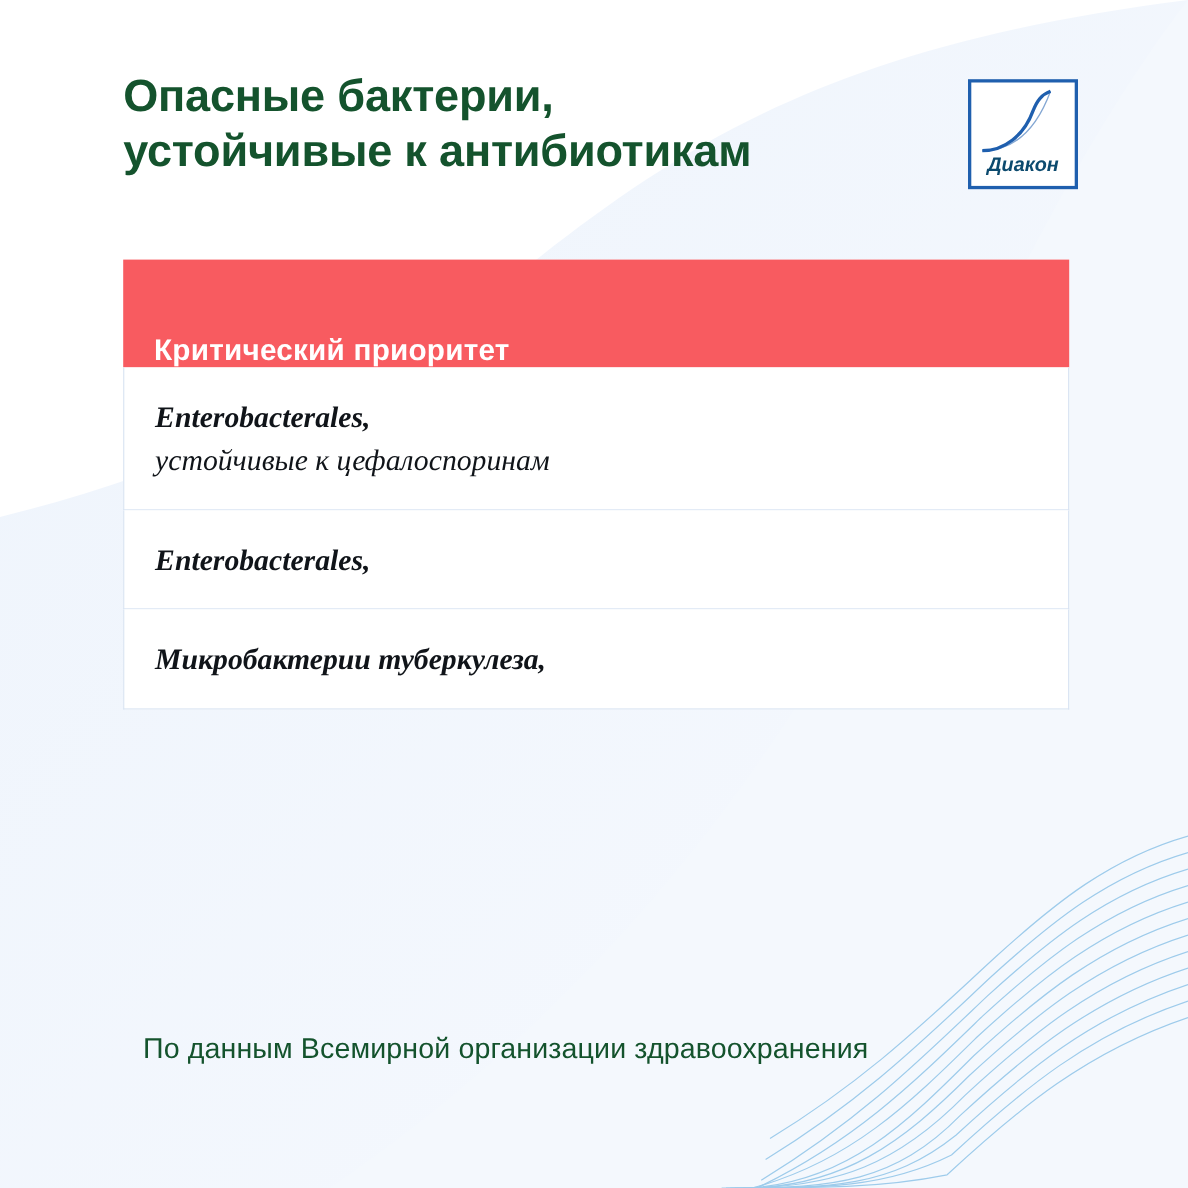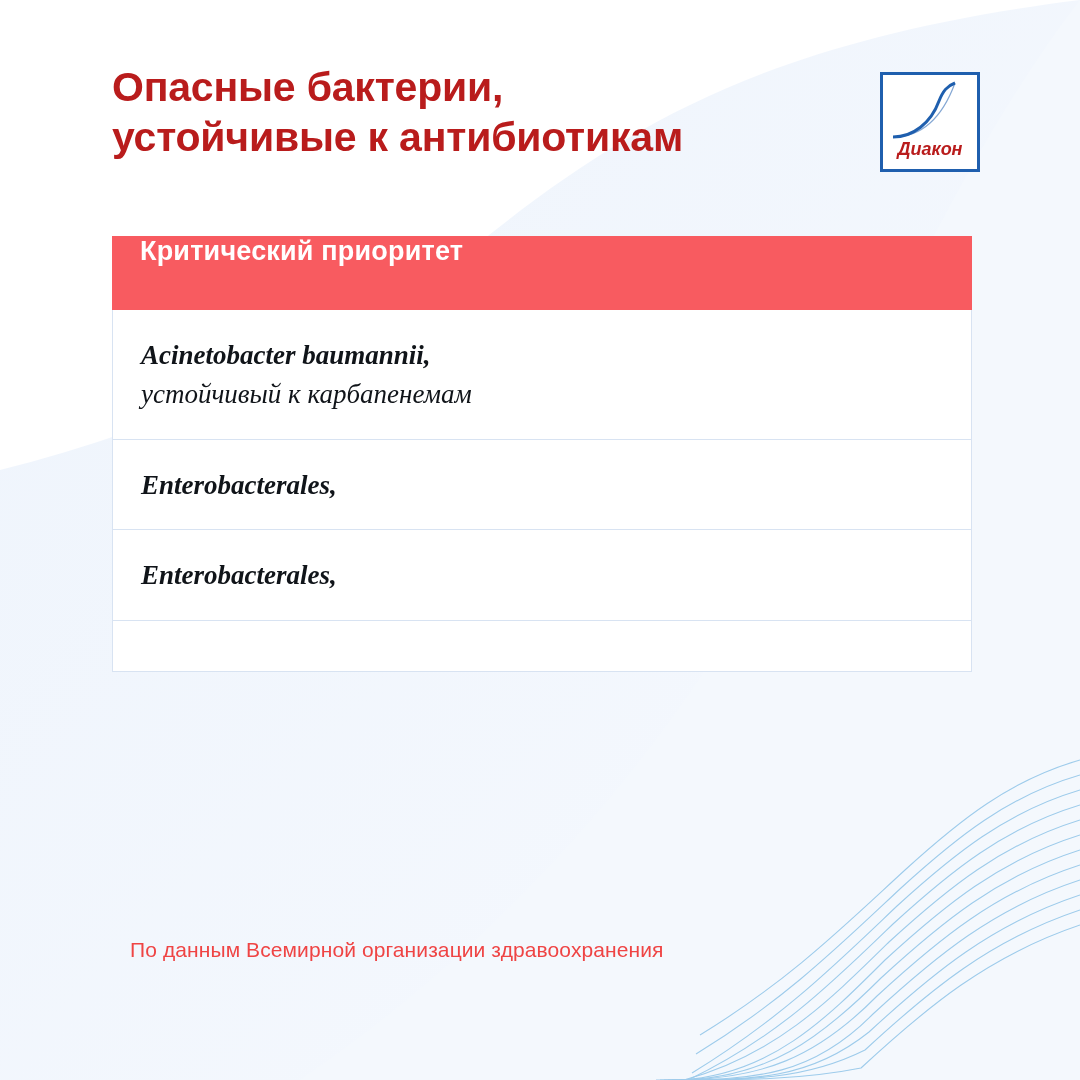--- a/index.html
+++ b/index.html
@@ -37,21 +37,21 @@
     left: 112px;
     right: 100px;
     display: flex;
     align-items: flex-start;
     justify-content: space-between;
   }
   .title {
     font-size: 41px;
     line-height: 1.22;
     font-weight: bold;
-    color: #b91c1c;
+    color: #14532d;
     letter-spacing: -0.2px;
     white-space: pre-line;
     margin: 0;
     max-width: 720px;
   }
 
   .logo {
     width: 94px;
     height: 94px;
     border: 3px solid #1f5fae;
@@ -64,41 +64,41 @@
     position: absolute;
     top: 0; left: 0;
     width: 100%; height: 100%;
   }
   .logo-text {
     position: absolute;
     left: 0;
     right: 0;
     bottom: 9px;
     text-align: center;
-    color: #b91c1c;
+    color: #0c4a6e;
     font-size: 18px;
     font-style: italic;
     font-weight: bold;
     font-family: "Liberation Sans", sans-serif;
   }
 
   
   .table {
     position: absolute;
     top: 236px;
     left: 112px;
     width: 860px;
     background: #ffffff;
   }
   .table-head {
     background: #f85b60;
     color: #ffffff;
-    height: 74px;
+    height: 98px;
     display: flex;
-    align-items: flex-start;
+    align-items: flex-end;
     padding: 0 28px;
     box-sizing: border-box;
   }
   .table-head-title {
     font-size: 27px;
     font-weight: bold;
     letter-spacing: 0.2px;
   }
   .row {
     border: 1px solid #d8e3f2;
@@ -115,22 +115,22 @@
     color: #101419;
     line-height: 1.46;
   }
   .row-line.strong { font-weight: bold; }
 
   
   .footnote {
     position: absolute;
     left: 130px;
     top: 938px;
-    font-size: 21px;
-    color: #ef4444;
+    font-size: 26px;
+    color: #14532d;
     letter-spacing: 0.1px;
   }
 </style>
 </head>
 <body>
 
 <div class="poster">
 
   <div class="bg-wash">
     <svg viewBox="0 0 1080 1080" xmlns="http://www.w3.org/2000/svg" aria-hidden="true">
@@ -170,32 +170,30 @@
       </svg>
       <div class="logo-text">Диакон</div>
     </div>
   </div>
 
   <div class="table">
     <div class="table-head">
       <span class="table-head-title">Критический приоритет</span>
     </div>
 
+
     <div class="row">
-      <div class="row-line strong">Acinetobacter baumannii,</div>
-      <div class="row-line">устойчивый к карбапенемам</div>
+      <div class="row-line strong">Enterobacterales,</div>
+      <div class="row-line">устойчивые к цефалоспоринам</div>
     </div>
 
     <div class="row">
       <div class="row-line strong">Enterobacterales,</div>
     </div>
 
     <div class="row">
-      <div class="row-line strong">Enterobacterales,</div>
-    </div>
-
-    <div class="row">
+      <div class="row-line strong">Микробактерии туберкулеза,</div>
     </div>
   </div>
 
   <div class="footnote">По данным Всемирной организации здравоохранения</div>
 
 </div>
 
 </body></html>

